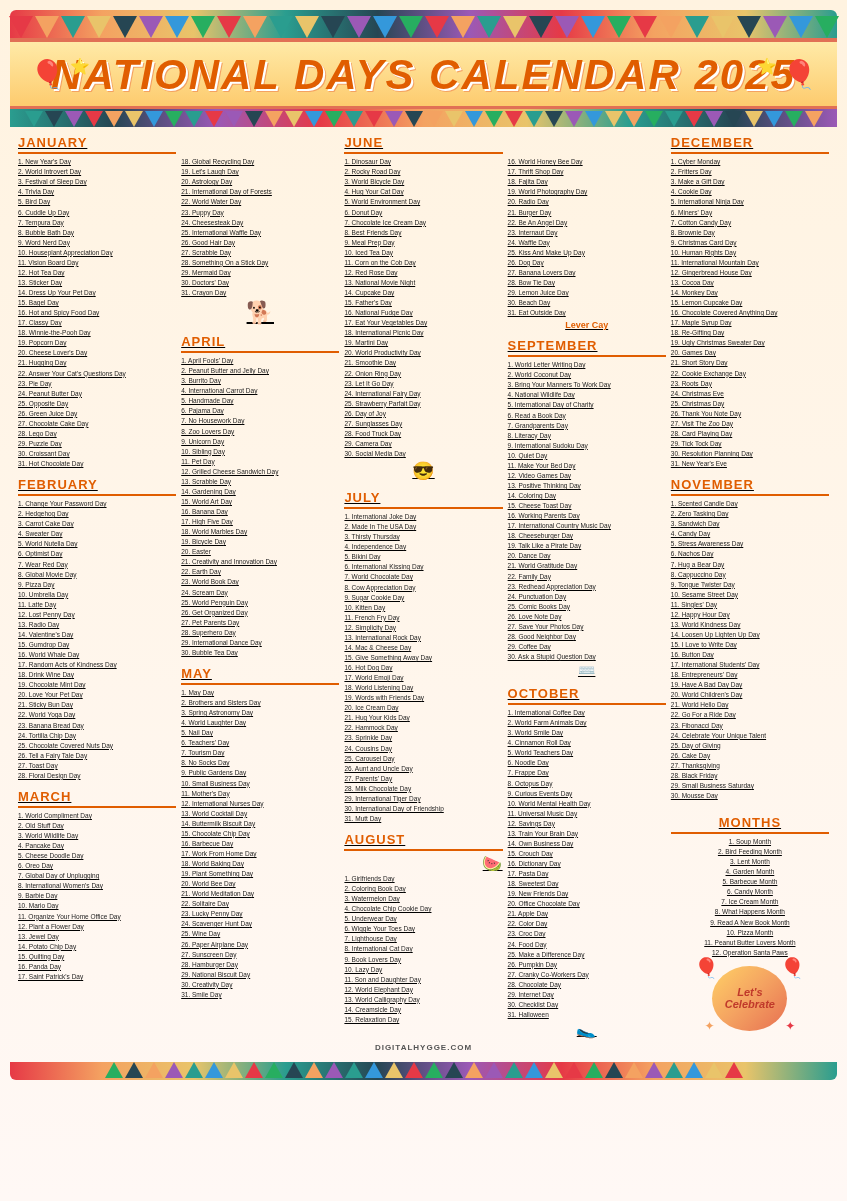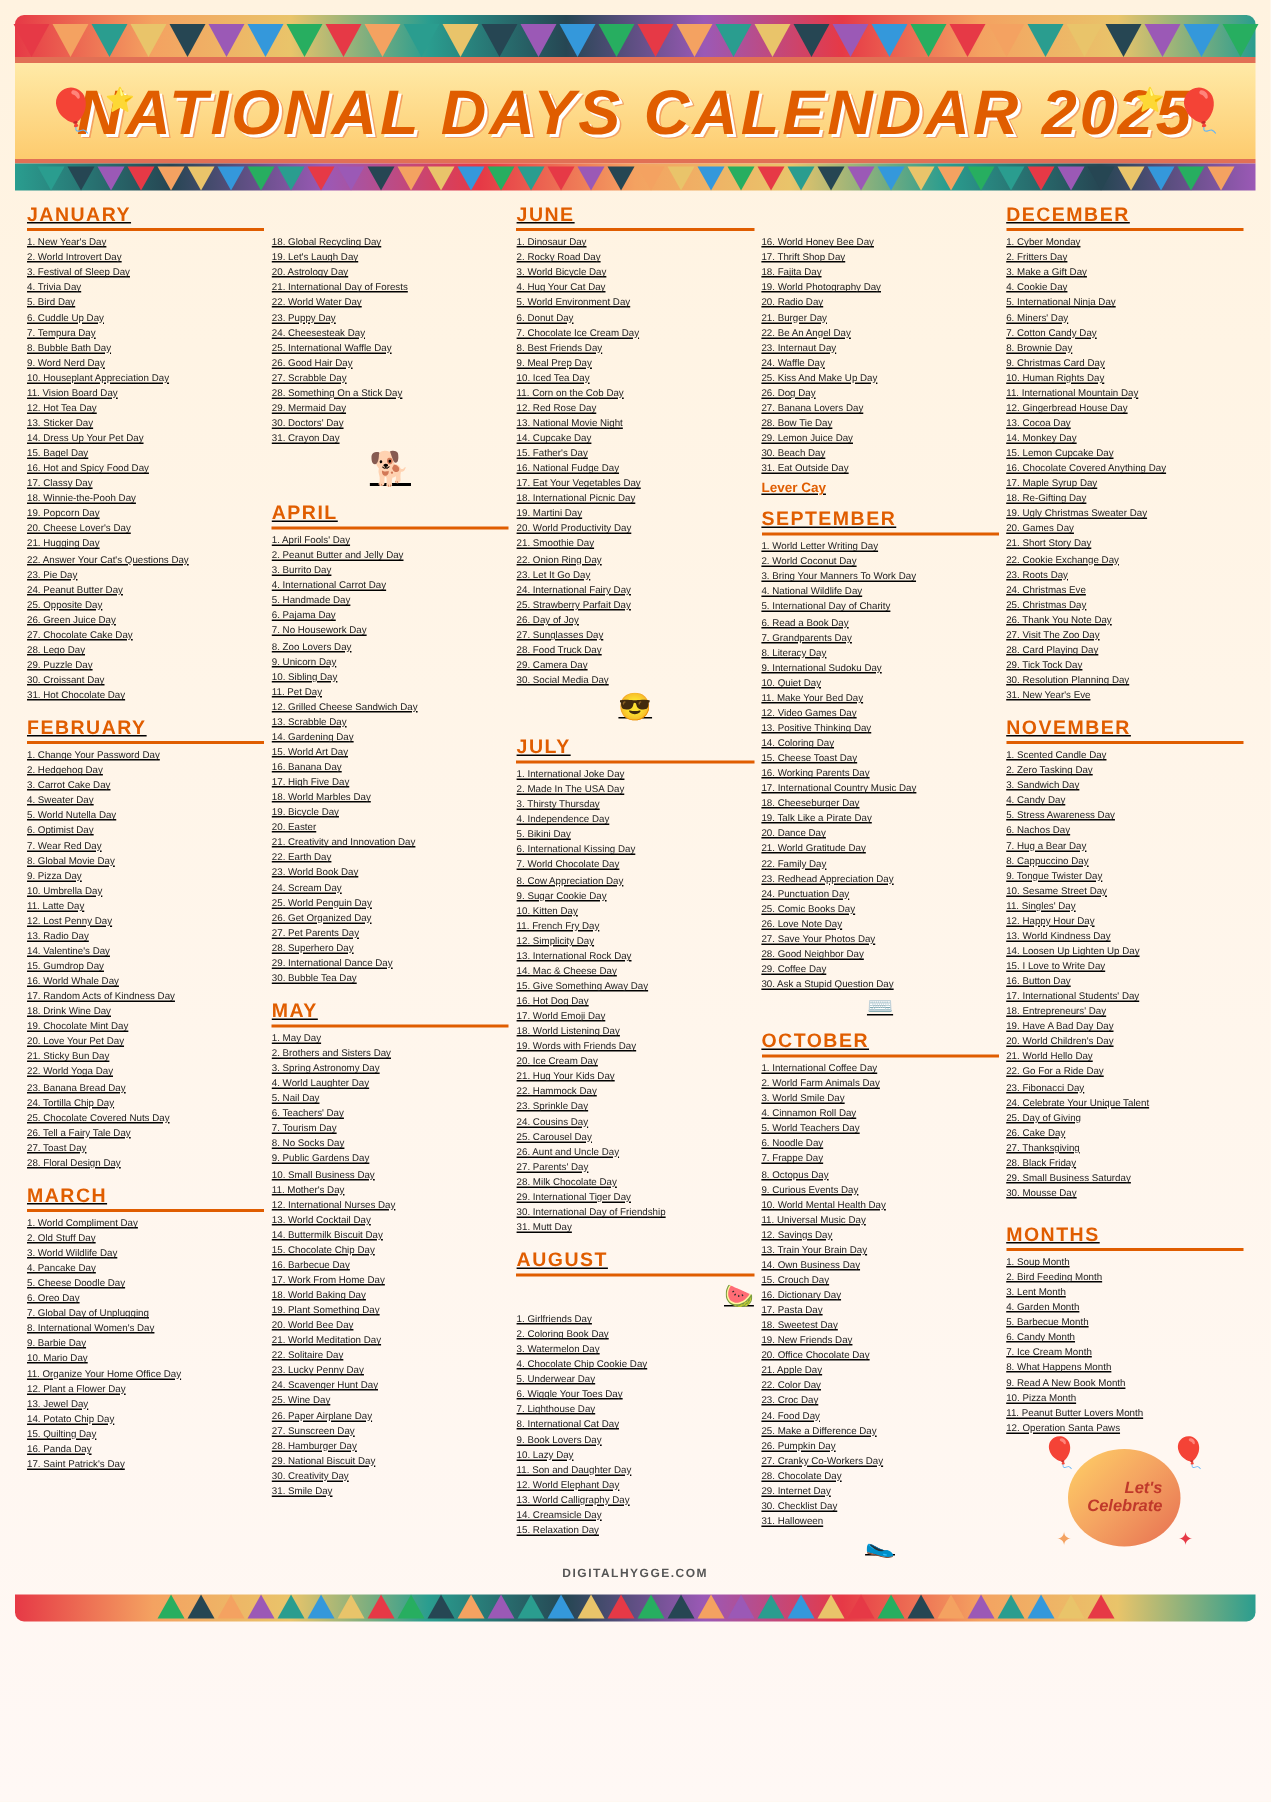--- a/index.html
+++ b/index.html
@@ -89,20 +89,21 @@
 
     .header-wrap {
       background: linear-gradient(180deg, #ffeaa7 0%, #fdcb6e 100%);
       border-top: 4px solid #e17055;
       border-bottom: 3px solid #e17055;
       padding: 4px 0;
     }
 
     .months-section {
       margin-top: 14px;
+      text-align: center;
     }
     .months-list {
       font-size: 6.5px;
       line-height: 1.55;
       color: #222;
     }
 
     .col-container {
       display: grid;
       grid-template-columns: 1fr 1fr 1fr 1fr 1fr;
@@ -522,21 +523,21 @@
           <p>24. Waffle Day</p>
           <p>25. Kiss And Make Up Day</p>
           <p>26. Dog Day</p>
           <p>27. Banana Lovers Day</p>
           <p>28. Bow Tie Day</p>
           <p>29. Lemon Juice Day</p>
           <p>30. Beach Day</p>
           <p>31. Eat Outside Day</p>
         </div>
 
-        <div style="font-size:9px;color:#e05d00;font-weight:bold;margin:2px 0;">Lever Cay</div>
+        <div style="font-size:9px;color:#e05d00;font-weight:bold;text-align:center;margin:2px 0;">Lever Cay</div>
       </div>
 
       <div class="month-section">
         <div class="month-title">SEPTEMBER</div>
         <div class="day-list">
           <p>1. World Letter Writing Day</p>
           <p>2. World Coconut Day</p>
           <p>3. Bring Your Manners To Work Day</p>
           <p>4. National Wildlife Day</p>
           <p>5. International Day of Charity</p>
@@ -700,21 +701,21 @@
           <p>11. Peanut Butter Lovers Month</p>
           <p>12. Operation Santa Paws</p>
         </div>
       </div>
 
       <div style="margin-top:5px;text-align:center;position:relative;">
         <div style="display:inline-block;position:relative;">
           
           <span style="position:absolute;left:-18px;top:-10px;font-size:20px;">🎈</span>
           <span style="position:absolute;right:-18px;top:-10px;font-size:20px;">🎈</span>
-          <div style="background:linear-gradient(135deg,#ffd166,#f4a261,#e76f51);border-radius:50%;width:75px;height:65px;display:inline-flex;align-items:center;justify-content:center;text-align:right;padding:5px;">
+          <div style="background:linear-gradient(135deg,#ffd166,#f4a261,#e76f51);border-radius:50%;width:75px;height:65px;display:inline-flex;align-items:center;justify-content:center;text-align:center;padding:5px;">
             <span style="font-size:11px;font-weight:900;color:#c0392b;font-style:italic;line-height:1.1;">Let's<br>Celebrate</span>
           </div>
           
           <span style="position:absolute;left:-8px;bottom:-2px;font-size:12px;color:#f4a261;">✦</span>
           <span style="position:absolute;right:-8px;bottom:-2px;font-size:12px;color:#e63946;">✦</span>
         </div>
       </div>
     </div>
 
   </div>

